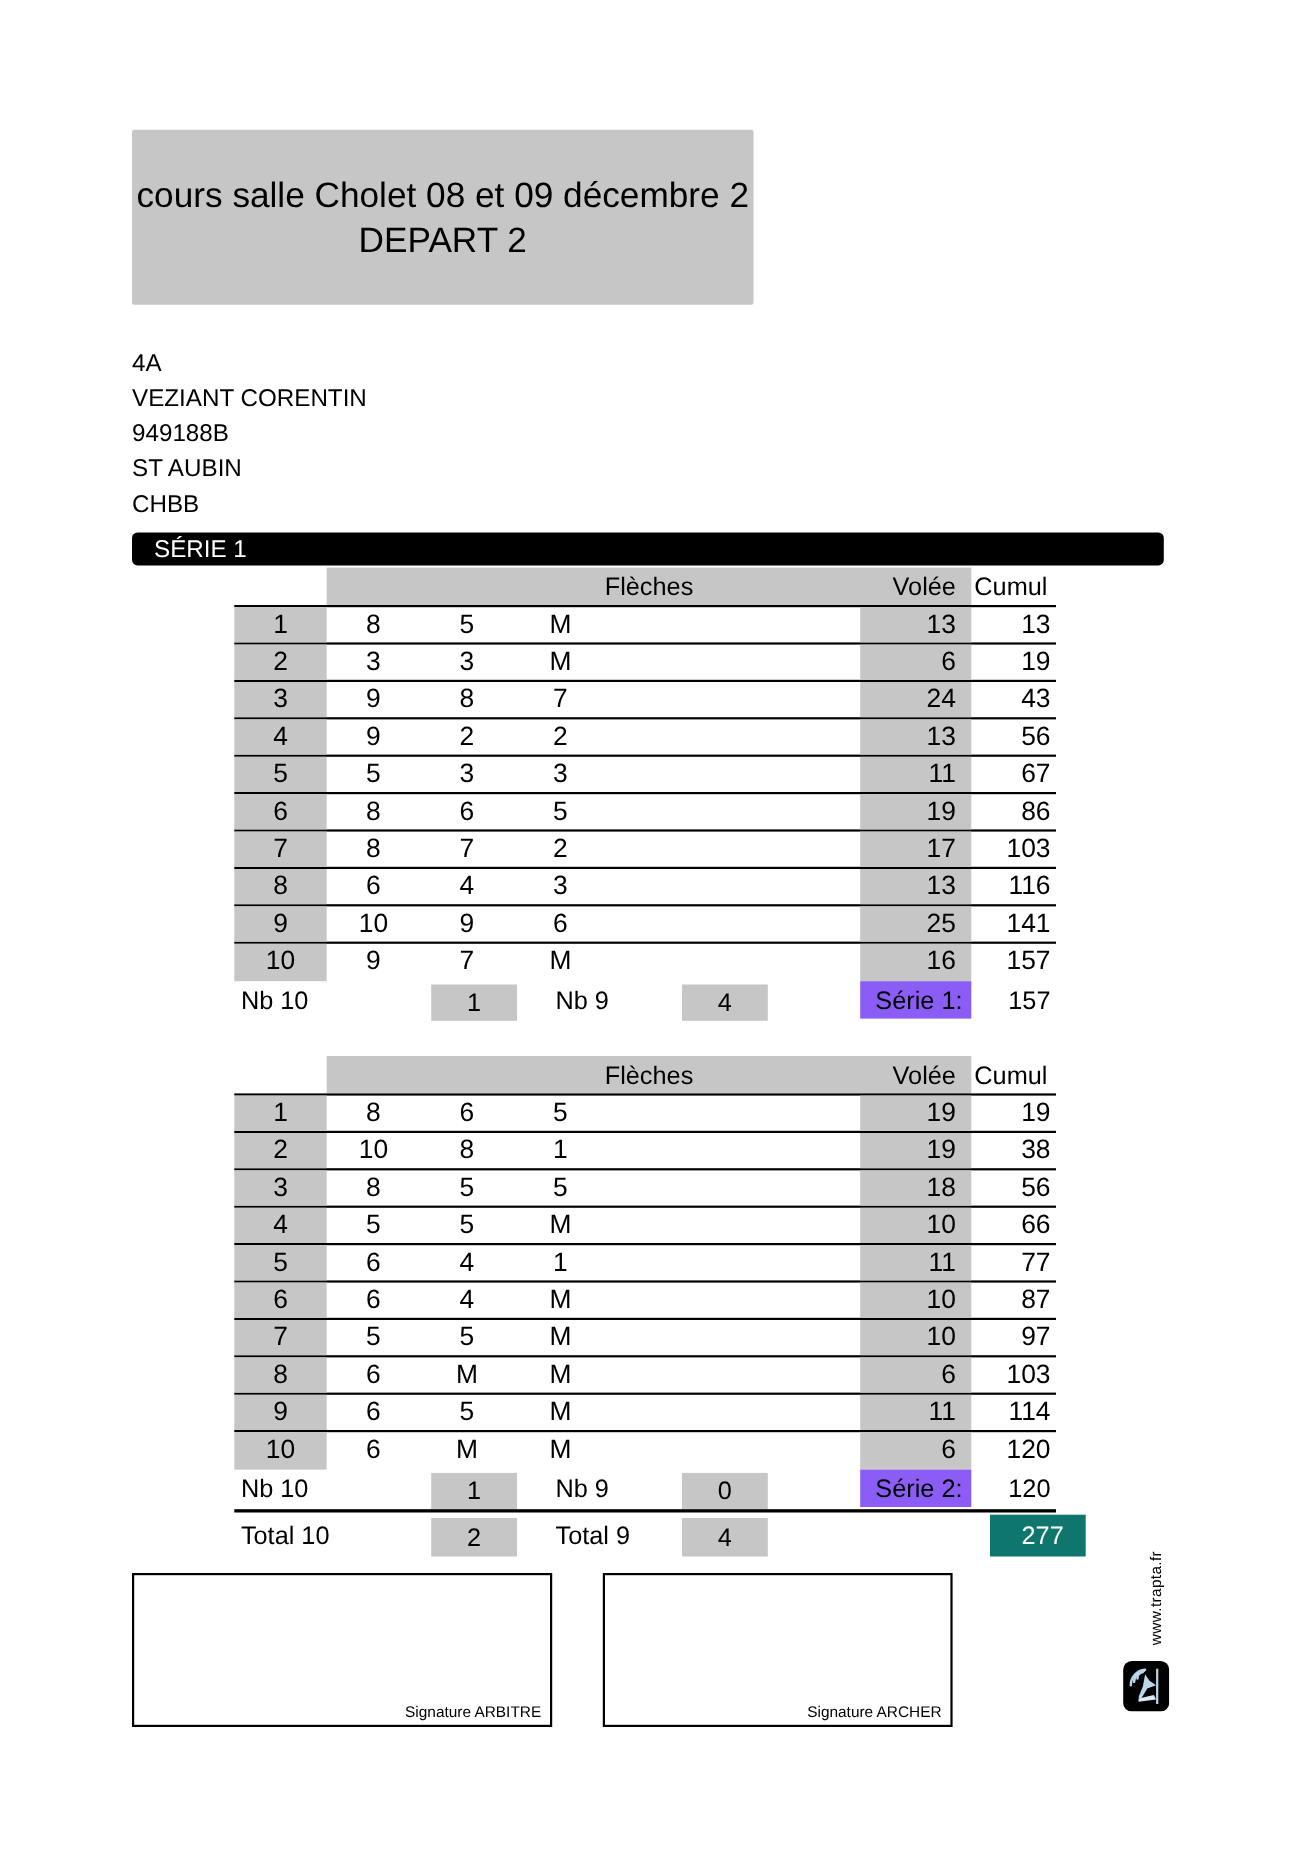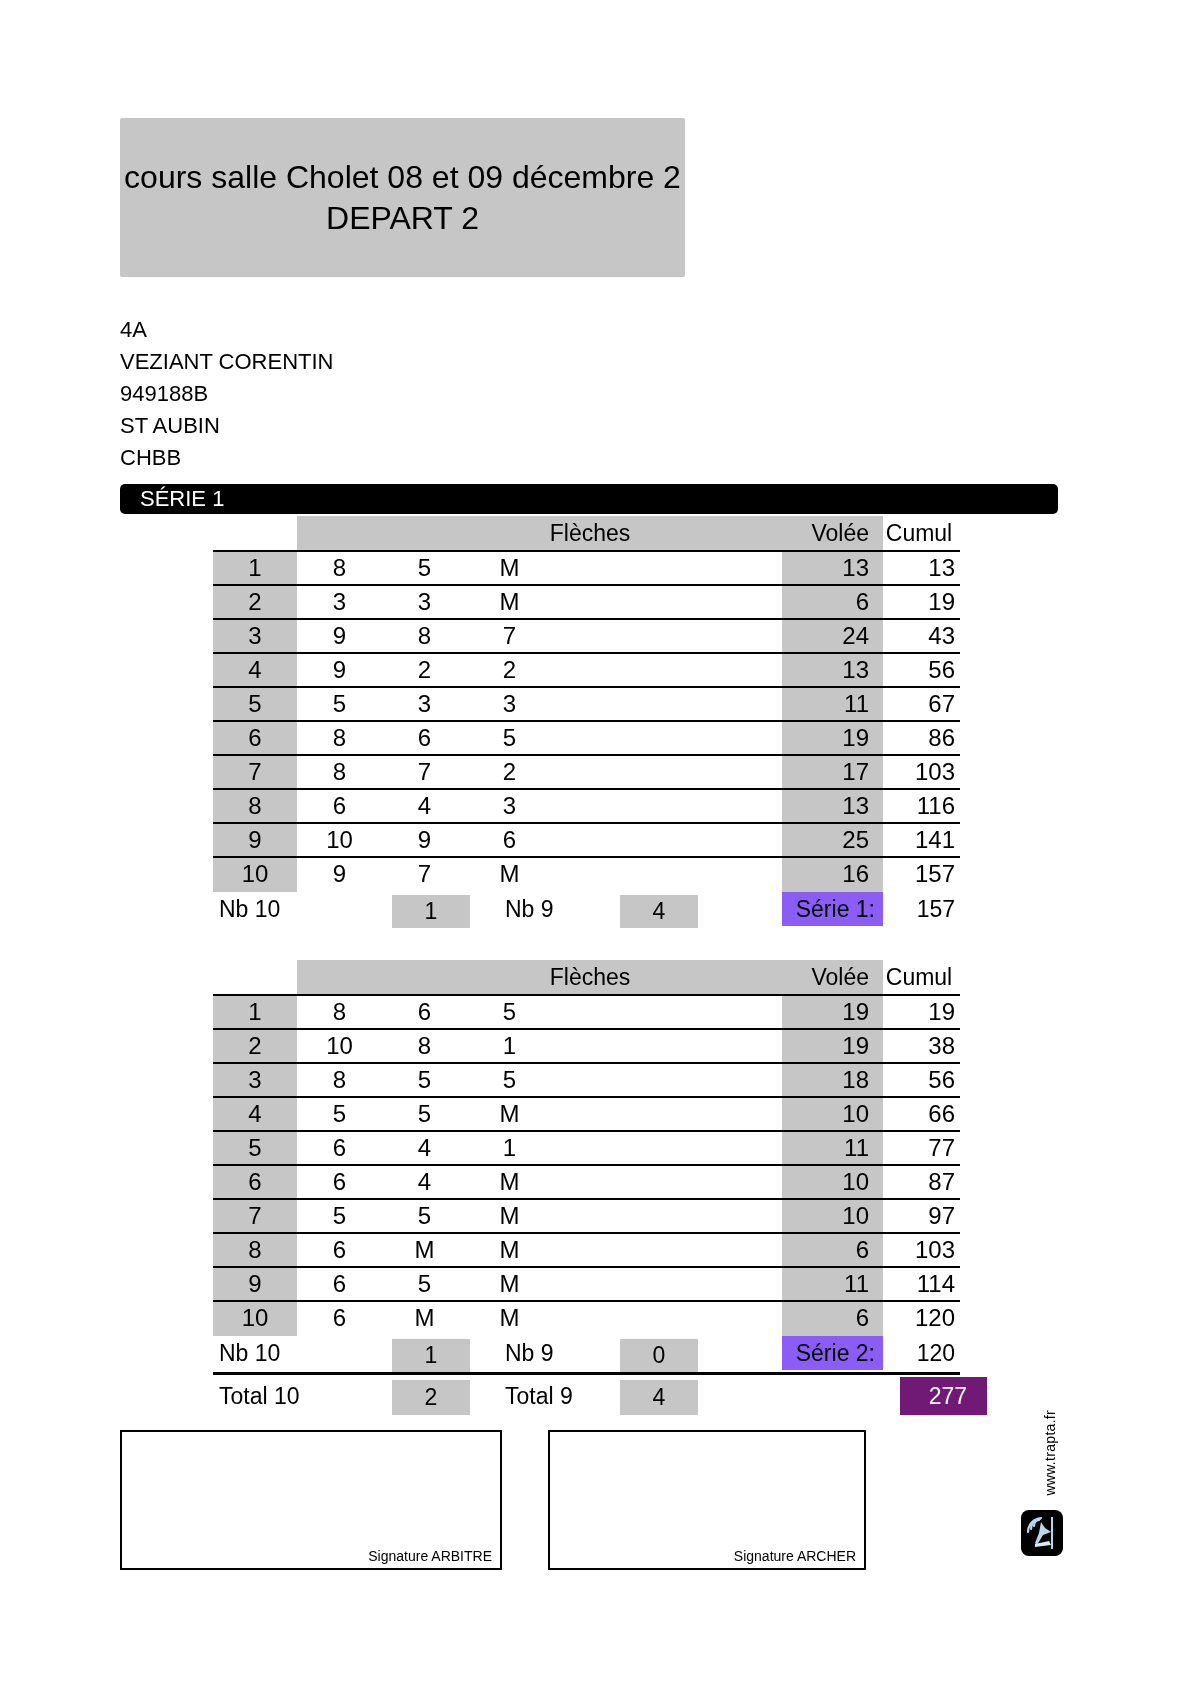--- a/index.html
+++ b/index.html
@@ -76,21 +76,21 @@
   .thickline { position:absolute; left:213px; top:444px; width:747px; height:3px; background:#000; }
   .totalrow { position:absolute; left:213px; top:449px; width:747px; height:38px; font-size:23px; }
   .totalrow .lbl1 { position:absolute; left:6px; line-height:38px; }
   .totalrow .box1 { position:absolute; left:179px; top:3px; width:78px; height:35px;
                  background:#c6c6c6; text-align:center; line-height:35px; }
   .totalrow .lbl2 { position:absolute; left:292px; line-height:38px; }
   .totalrow .box2 { position:absolute; left:407px; top:3px; width:78px; height:35px;
                  background:#c6c6c6; text-align:center; line-height:35px; }
   .totalrow .series-lbl { position:absolute; left:450px; width:232px; text-align:left; line-height:38px;margin-top:44px; }
   .totalrow .grand { position:absolute; left:687px; top:0; width:87px; height:38px;
-                 background:#701a75; color:#fff; text-align:right; padding-right:20px;
+                 background:#0f766e; color:#fff; text-align:right; padding-right:20px;
                  box-sizing:border-box; line-height:38px; }
 
   
   .sigbox { position:absolute; top:1430px; height:140px; border:2px solid #000;
             box-sizing:border-box; background:#fff; }
   #sig-arbitre { left:120px; width:382px; }
   #sig-archer  { left:548px; width:318px; }
   .sig-label { position:absolute; right:8px; bottom:4px; font-size:14px; }
 
   

